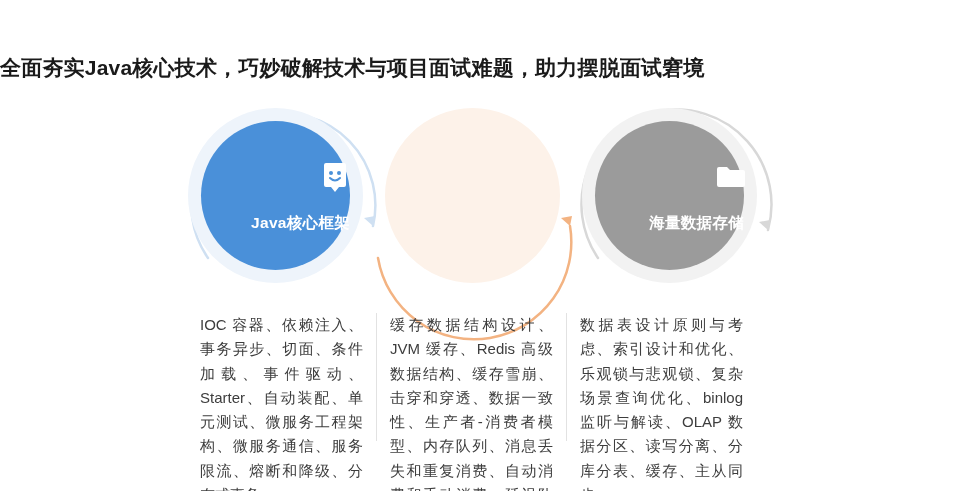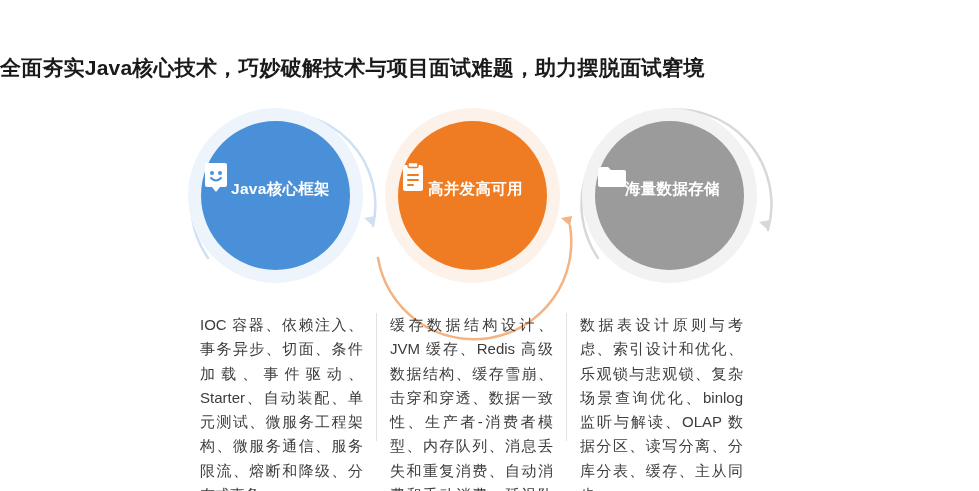--- a/index.html
+++ b/index.html
@@ -60,22 +60,22 @@
   }
   .circle {
     position: absolute;
     left: 13px;
     top: 13px;
     width: 149px;
     height: 149px;
     border-radius: 50%;
     box-sizing: border-box;
     display: flex;
-    flex-direction: row;
-    align-items: flex-start;
+    flex-direction: column;
+    align-items: flex-end;
     justify-content: flex-start;
     padding-top: 40px;
   }
   .icon {
     width: 30px;
     height: 34px;
     position: relative;
   }
   .icon svg { display: block; }
   .circle-label {
@@ -159,32 +159,20 @@
             <circle cx="19" cy="12" r="2" fill="#4a90d9"></circle>
             <path d="M10 17 q5 5 10 0" stroke="#4a90d9" stroke-width="2" fill="none" stroke-linecap="round"></path>
           </svg>
         </span>
         <span class="circle-label">Java核心框架</span>
       </div>
     </div>
 
     <div class="node n1">
       <div class="halo" style="background:#fdf2e9;"></div>
-      <div class="circle" style="background:#ef7c22;">
-        <span class="icon">
-          <svg width="30" height="34" viewBox="0 0 30 34">
-            <rect x="5" y="4" width="20" height="26" rx="2.5" fill="#ffffff"></rect>
-            <rect x="10" y="1.5" width="10" height="5" rx="1.5" fill="#ffffff" stroke="#ef7c22" stroke-width="1.5"></rect>
-            <rect x="9" y="13" width="12" height="2" rx="1" fill="#ef7c22"></rect>
-            <rect x="9" y="18" width="12" height="2" rx="1" fill="#ef7c22"></rect>
-            <rect x="9" y="23" width="7" height="2" rx="1" fill="#ef7c22"></rect>
-          </svg>
-        </span>
-        <span class="circle-label">高并发高可用</span>
-      </div>
     </div>
 
     <div class="node n2">
       <div class="halo" style="background:#f2f2f2;"></div>
       <div class="circle" style="background:#9b9b9b;">
         <span class="icon">
           <svg width="34" height="34" viewBox="0 0 34 34">
             <path d="M3 8 a2 2 0 0 1 2 -2 h8 l3 3 h13 a2 2 0 0 1 2 2 v13 a2 2 0 0 1 -2 2 h-24 a2 2 0 0 1 -2 -2 z" fill="#ffffff"></path>
           </svg>
         </span>

